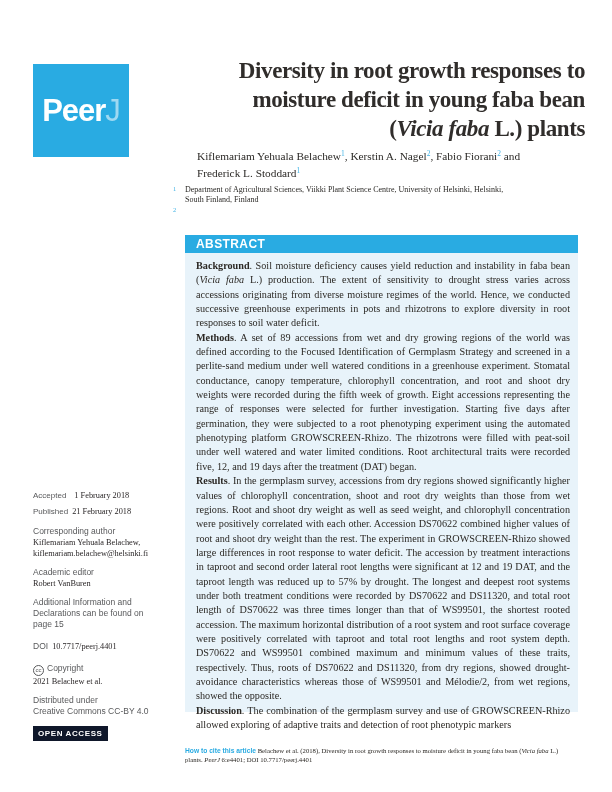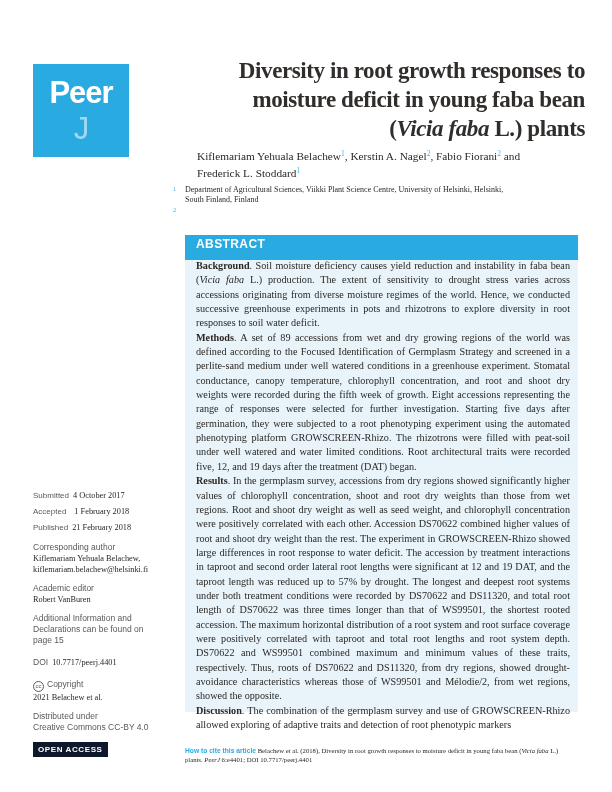--- a/index.html
+++ b/index.html
@@ -3,38 +3,38 @@
 <meta charset="utf-8">
 <style>
   html,body{margin:0;padding:0;background:#ffffff;}
   .page{position:relative;width:612px;height:792px;background:#ffffff;overflow:hidden;
         font-family:"Liberation Serif",serif;color:#2b2926;}
 
   
   .logo{position:absolute;left:33px;top:64px;width:96px;height:93px;background:#29abe2;
         display:flex;align-items:center;justify-content:center;
         font-family:"Liberation Sans",sans-serif;font-size:31px;font-weight:bold;
-        letter-spacing:-1px;color:#ffffff;flex-direction:column;}
+        letter-spacing:-1px;color:#ffffff;}
   .logo .j{color:rgba(255,255,255,0.55);font-weight:normal;}
 
   
   .title{position:absolute;left:185px;top:56px;width:400px;
          font-family:"Liberation Serif",serif;font-weight:bold;font-size:23px;
          line-height:29px;color:#302d2b;letter-spacing:-0.4px;text-align:right;}
   .authors{position:absolute;left:185px;top:149px;width:400px;font-size:11.3px;
            line-height:14.5px;color:#2b2926;margin-left:12px;}
   .sup{color:#3fb2e5;font-size:7.5px;position:relative;top:-4px;}
   .affils{position:absolute;left:185px;top:185px;width:400px;font-size:8px;
           line-height:10px;color:#2b2926;}
   .affil{position:relative;margin-bottom:1px;}
   .aff-sup{position:absolute;left:-12px;top:-1px;color:#3fb2e5;font-size:6.5px;}
 
   
   .absbox{position:absolute;left:185px;top:235px;width:393px;height:477px;background:#e8f3fa;}
-  .absbar{position:absolute;left:0;top:0;right:0;height:25px;background:#29abe2;
+  .absbar{position:absolute;left:0;top:0;right:0;height:18px;background:#29abe2;
           color:#ffffff;font-family:"Liberation Sans",sans-serif;font-weight:bold;
           font-size:12px;line-height:18px;padding-left:11px;letter-spacing:0.4px;box-sizing:border-box;}
   .absbody{position:absolute;left:0;top:18px;right:0;bottom:0;padding:6px 8px 0 11px;
            font-size:10.2px;line-height:14.35px;text-align:justify;color:#2b2824;}
   .absbody p{margin:0;}
   .lead{font-weight:bold;}
 
   
   .side{position:absolute;left:33px;top:486px;width:152px;color:#231f20;}
   .slabel{font-family:"Liberation Sans",sans-serif;font-size:8px;color:#58595b;}
@@ -92,21 +92,20 @@
     <div class="absbody">
       <p><span class="lead">Background</span><span>.  Soil moisture deficiency causes yield reduction and instability in faba bean (</span><i>Vicia faba</i><span> L.) production. The extent of sensitivity to drought stress varies across accessions originating from diverse moisture regimes of the world. Hence, we conducted successive greenhouse experiments in pots and rhizotrons to explore diversity in root responses to soil water deficit.</span></p>
       <p><span class="lead">Methods</span><span>. A set of 89 accessions from wet and dry growing regions of the world was defined according to the Focused Identification of Germplasm Strategy and screened in a perlite-sand medium under well watered conditions in a greenhouse experiment. Stomatal conductance, canopy temperature, chlorophyll concentration, and root and shoot dry weights were recorded during the fifth week of growth. Eight accessions representing the range of responses were selected for further investigation. Starting five days after germination, they were subjected to a root phenotyping experiment using the automated phenotyping platform GROWSCREEN-Rhizo. The rhizotrons were filled with peat-soil under well watered and water limited conditions. Root architectural traits were recorded five, 12, and 19 days after the treatment (DAT) began.</span></p>
       <p><span class="lead">Results</span><span>. In the germplasm survey, accessions from dry regions showed significantly higher values of chlorophyll concentration, shoot and root dry weights than those from wet regions. Root and shoot dry weight as well as seed weight, and chlorophyll concentration were positively correlated with each other. Accession DS70622 combined higher values of root and shoot dry weight than the rest. The experiment in GROWSCREEN-Rhizo showed large differences in root response to water deficit. The accession by treatment interactions in taproot and second order lateral root lengths were significant at 12 and 19 DAT, and the taproot length was reduced up to 57% by drought. The longest and deepest root systems under both treatment conditions were recorded by DS70622 and DS11320, and total root length of DS70622 was three times longer than that of WS99501, the shortest rooted accession. The maximum horizontal distribution of a root system and root surface coverage were positively correlated with taproot and total root lengths and root system depth. DS70622 and WS99501 combined maximum and minimum values of these traits, respectively. Thus, roots of DS70622 and DS11320, from dry regions, showed drought-avoidance characteristics whereas those of WS99501 and Mélodie/2, from wet regions, showed the opposite.</span></p>
       <p><span class="lead">Discussion</span><span>. The combination of the germplasm survey and use of GROWSCREEN-Rhizo allowed exploring of adaptive traits and detection of root phenotypic markers</span></p>
     </div>
   </div>
 
   <div class="side">
     <div class="hist">
-      <div><span class="slabel">Submitted</span> <span class="sval">4 October 2017</span></div>
       <div><span class="slabel">Accepted</span>&nbsp; <span class="sval">1 February 2018</span></div>
       <div><span class="slabel">Published</span> <span class="sval">21 February 2018</span></div>
     </div>
 
     <div class="sblock">
       <div class="slabel">Corresponding author</div>
       <div class="serifline">Kiflemariam Yehuala Belachew,</div>
       <div class="serifline">kiflemariam.belachew@helsinki.fi</div>
     </div>
 

